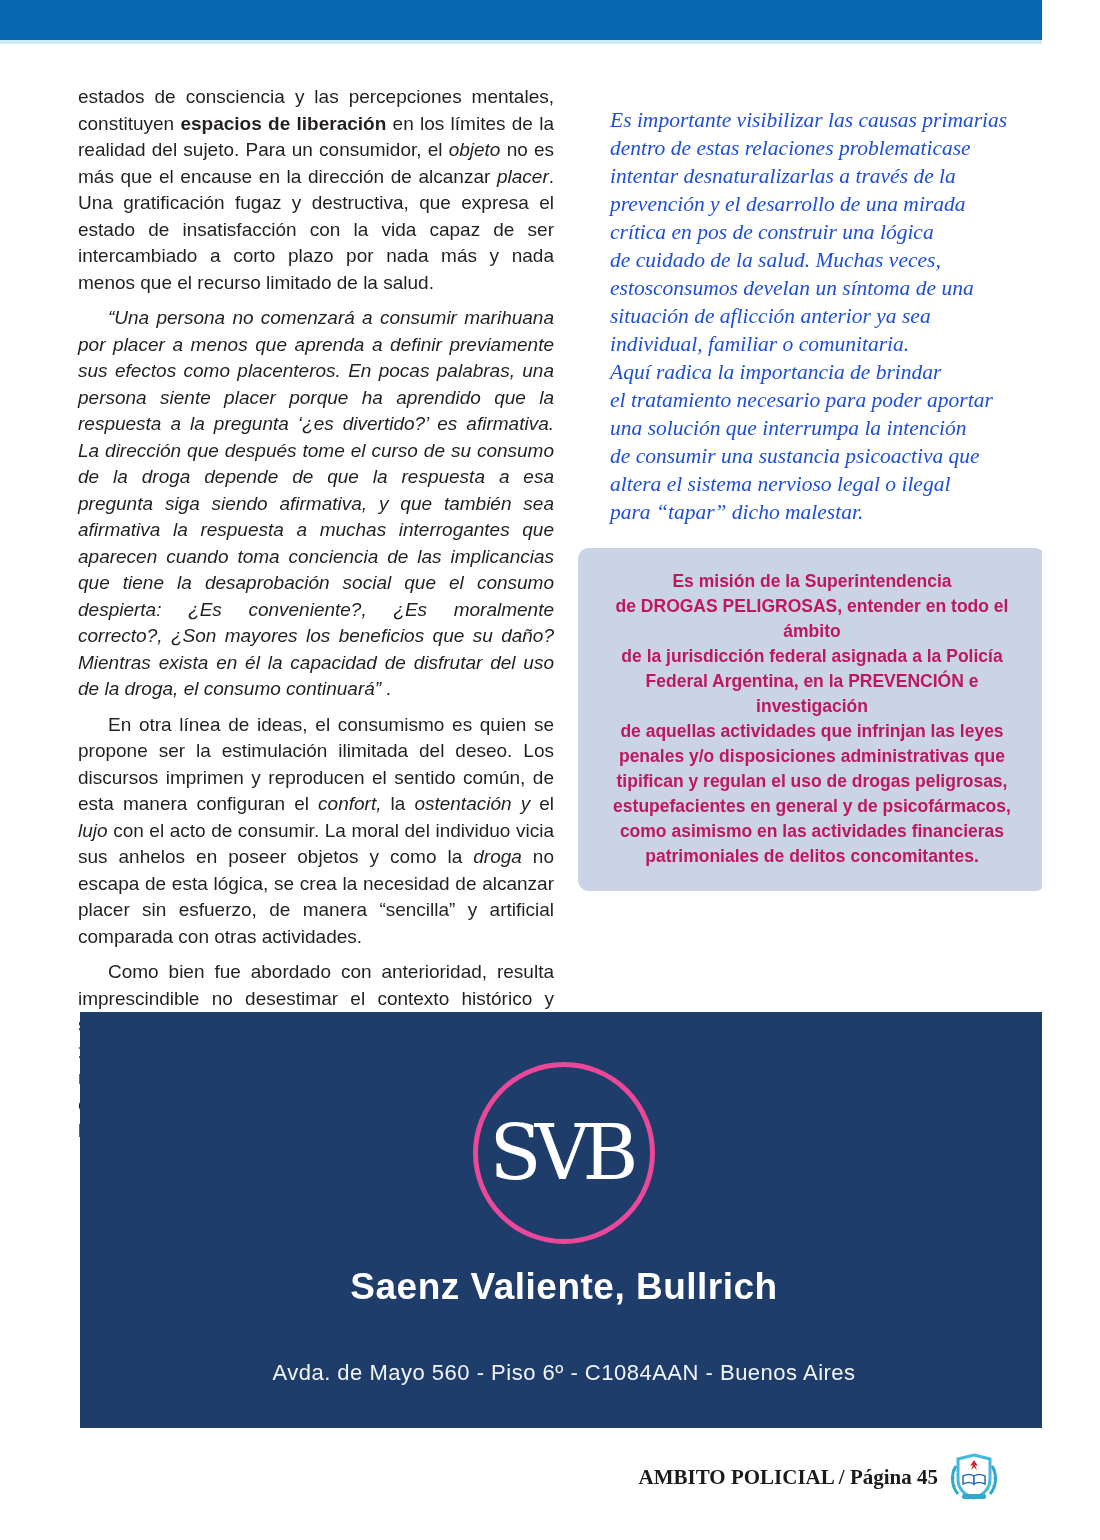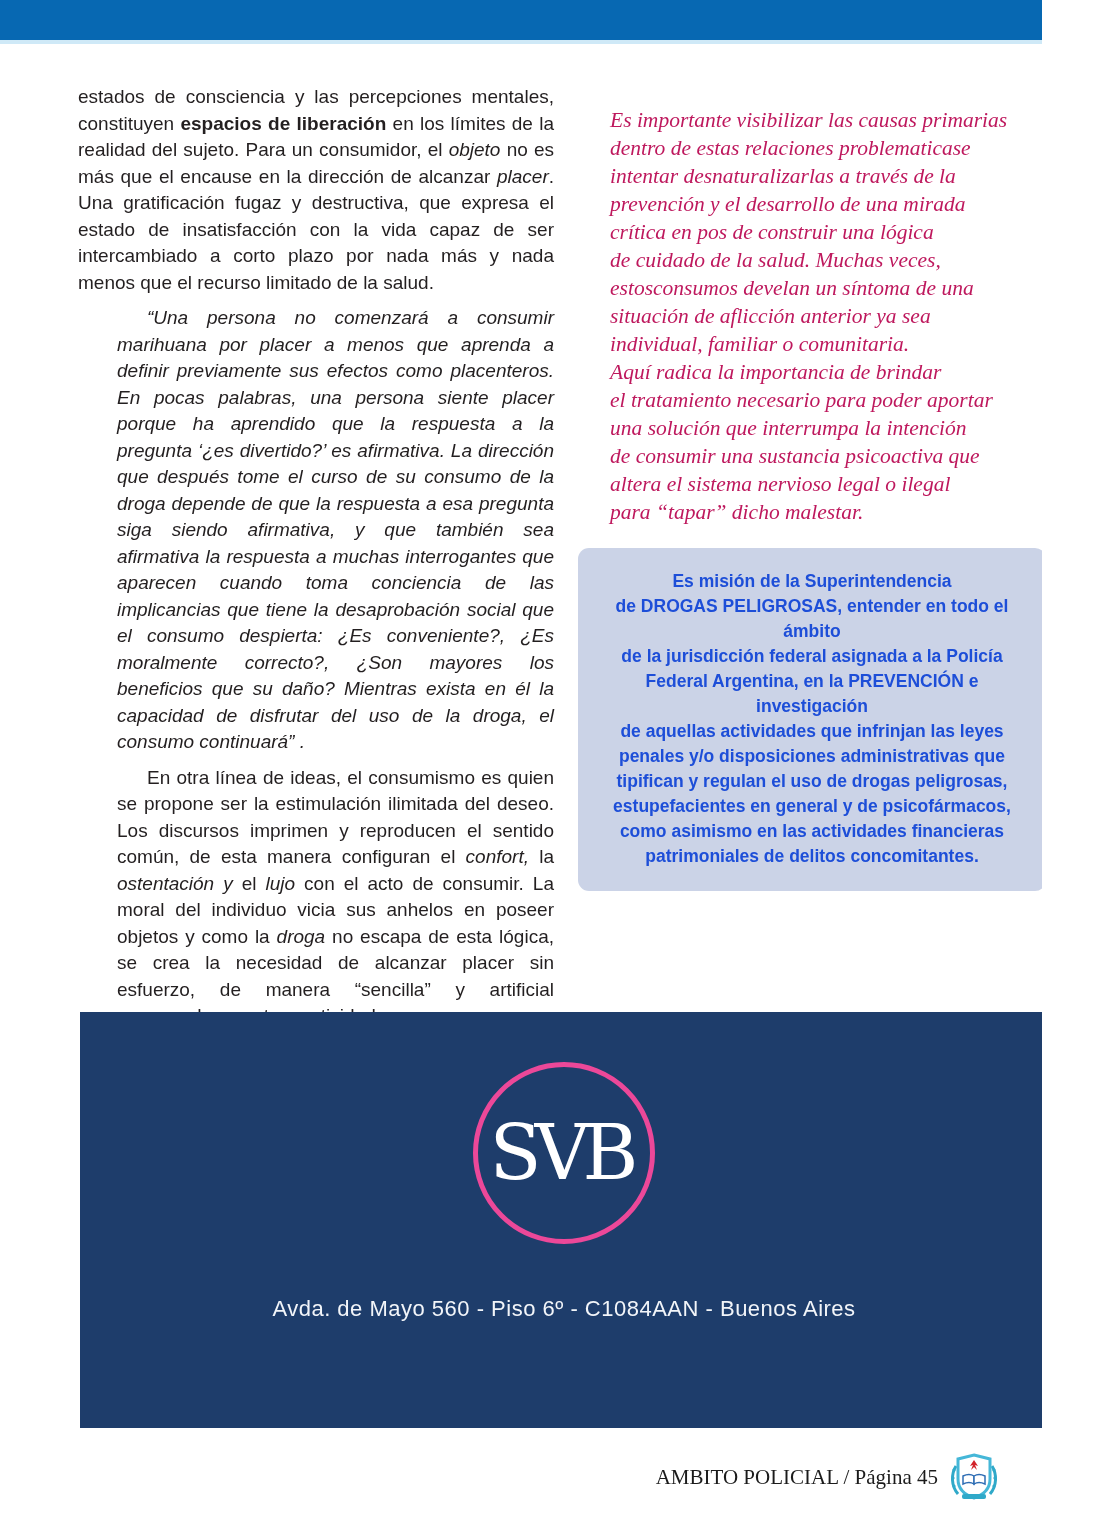--- a/index.html
+++ b/index.html
@@ -7,33 +7,33 @@
     position:relative;width:1042px;height:1540px;background:#ffffff;
     font-family:"Liberation Sans",sans-serif;color:#231f20;overflow:hidden;
   }
   .topbar{position:absolute;left:0;top:0;width:1100px;height:40px;background:#0768b2;}
   .topbar-accent{position:absolute;left:0;top:40px;width:1100px;height:4px;background:#cfe9f7;}
 
   .col{position:absolute;top:84px;font-size:19px;line-height:26.5px;text-align:justify;}
   .col-left{left:78px;width:476px;}
   .col-right{left:578px;width:468px;}
   .para{margin:0 0 9px 0;}
-  .p-indent{text-indent:30px;margin-left:39px;}
+  .p-indent{text-indent:30px;}
   .p-italic{font-style:italic;}
 
   .pull-quote{
     margin:22px 0 0 32px;
     font-family:"Liberation Serif",serif;font-style:italic;
-    color:#be185d;font-size:21.5px;line-height:28px;text-align:left;
+    color:#1d4ed8;font-size:21.5px;line-height:28px;text-align:left;
   }
 
   .mission-box{
     margin-top:22px;background:#cbd3e7;
     padding:21px 12px 22px 12px;
-    color:#1d4ed8;font-weight:bold;font-size:17.5px;line-height:25px;
+    color:#be185d;font-weight:bold;font-size:17.5px;line-height:25px;
     text-align:center;text-indent:0;border-radius:11px;
   }
 
   .ad{
     position:absolute;left:80px;top:1012px;width:968px;height:416px;
     background:#1e3d6b;display:flex;flex-direction:column;align-items:center;
   }
   .ad-logo{
     margin-top:50px;width:172px;height:172px;border:5px solid #ec4899;border-radius:50%;
     display:flex;align-items:center;justify-content:center;
@@ -46,21 +46,21 @@
     margin-top:22px;color:#ffffff;font-weight:bold;font-size:37px;letter-spacing:0.5px;
   }
   .ad-address{
     margin-top:52px;color:#f2f5f9;font-size:22px;font-weight:normal;letter-spacing:0.5px;
   }
 
   .footer{
     position:absolute;right:44px;top:1452px;display:flex;align-items:center;gap:12px;
   }
   .footer-label{
-    font-family:"Liberation Serif",serif;font-weight:normal;font-size:21px;color:#1b1b1b;
+    font-family:"Liberation Serif",serif;font-weight:bold;font-size:21px;color:#1b1b1b;
   }
   .crest{width:48px;height:50px;display:block;}
 </style>
 </head>
 <body>
 
 <div class="page">
 
   <div class="topbar"></div>
   <div class="topbar-accent"></div>
@@ -76,20 +76,21 @@
 
     <div class="pull-quote">Es importante visibilizar las causas primarias<br>dentro de estas relaciones problematicase<br>intentar desnaturalizarlas a través de la<br>prevención y el desarrollo de una mirada<br>crítica en pos de construir una lógica<br>de cuidado  de la salud. Muchas veces,<br>estosconsumos develan un síntoma de una<br>situación de aflicción anterior ya sea<br>individual,  familiar o comunitaria.<br>Aquí radica la importancia de brindar<br>el tratamiento necesario para poder aportar<br>una solución que interrumpa la intención<br>de consumir una sustancia psicoactiva que<br>altera el sistema nervioso legal o ilegal<br>para “tapar” dicho malestar.</div>
 
     <div class="mission-box">Es misión de la Superintendencia<br>de DROGAS PELIGROSAS, entender en todo el ámbito<br>de la jurisdicción federal asignada a la Policía<br>Federal Argentina, en la PREVENCIÓN e investigación<br>de aquellas actividades que infrinjan las leyes<br>penales y/o disposiciones administrativas que<br>tipifican y regulan el uso de drogas peligrosas,<br>estupefacientes en general y de psicofármacos,<br>como asimismo en las actividades financieras<br>patrimoniales de delitos concomitantes.</div>
   </div>
 
   <div class="ad">
     <div class="ad-logo">
       <span class="ad-monogram">SVB</span>
     </div>
+    <div class="ad-name">Saenz Valiente, Bullrich</div>
     <div class="ad-address">Avda. de Mayo 560 - Piso 6º - C1084AAN - Buenos Aires</div>
   </div>
 
   <div class="footer">
     <span class="footer-label">AMBITO POLICIAL / Página 45</span>
     <svg class="crest" viewBox="0 0 48 50" xmlns="http://www.w3.org/2000/svg">
 
       <path d="M6,14 C1,22 1,34 8,42" fill="none" stroke="#2fa9c9" stroke-width="3"></path>
       <path d="M42,14 C47,22 47,34 40,42" fill="none" stroke="#2fa9c9" stroke-width="3"></path>
       <circle cx="4" cy="18" r="1.6" fill="#2fa9c9"></circle>

